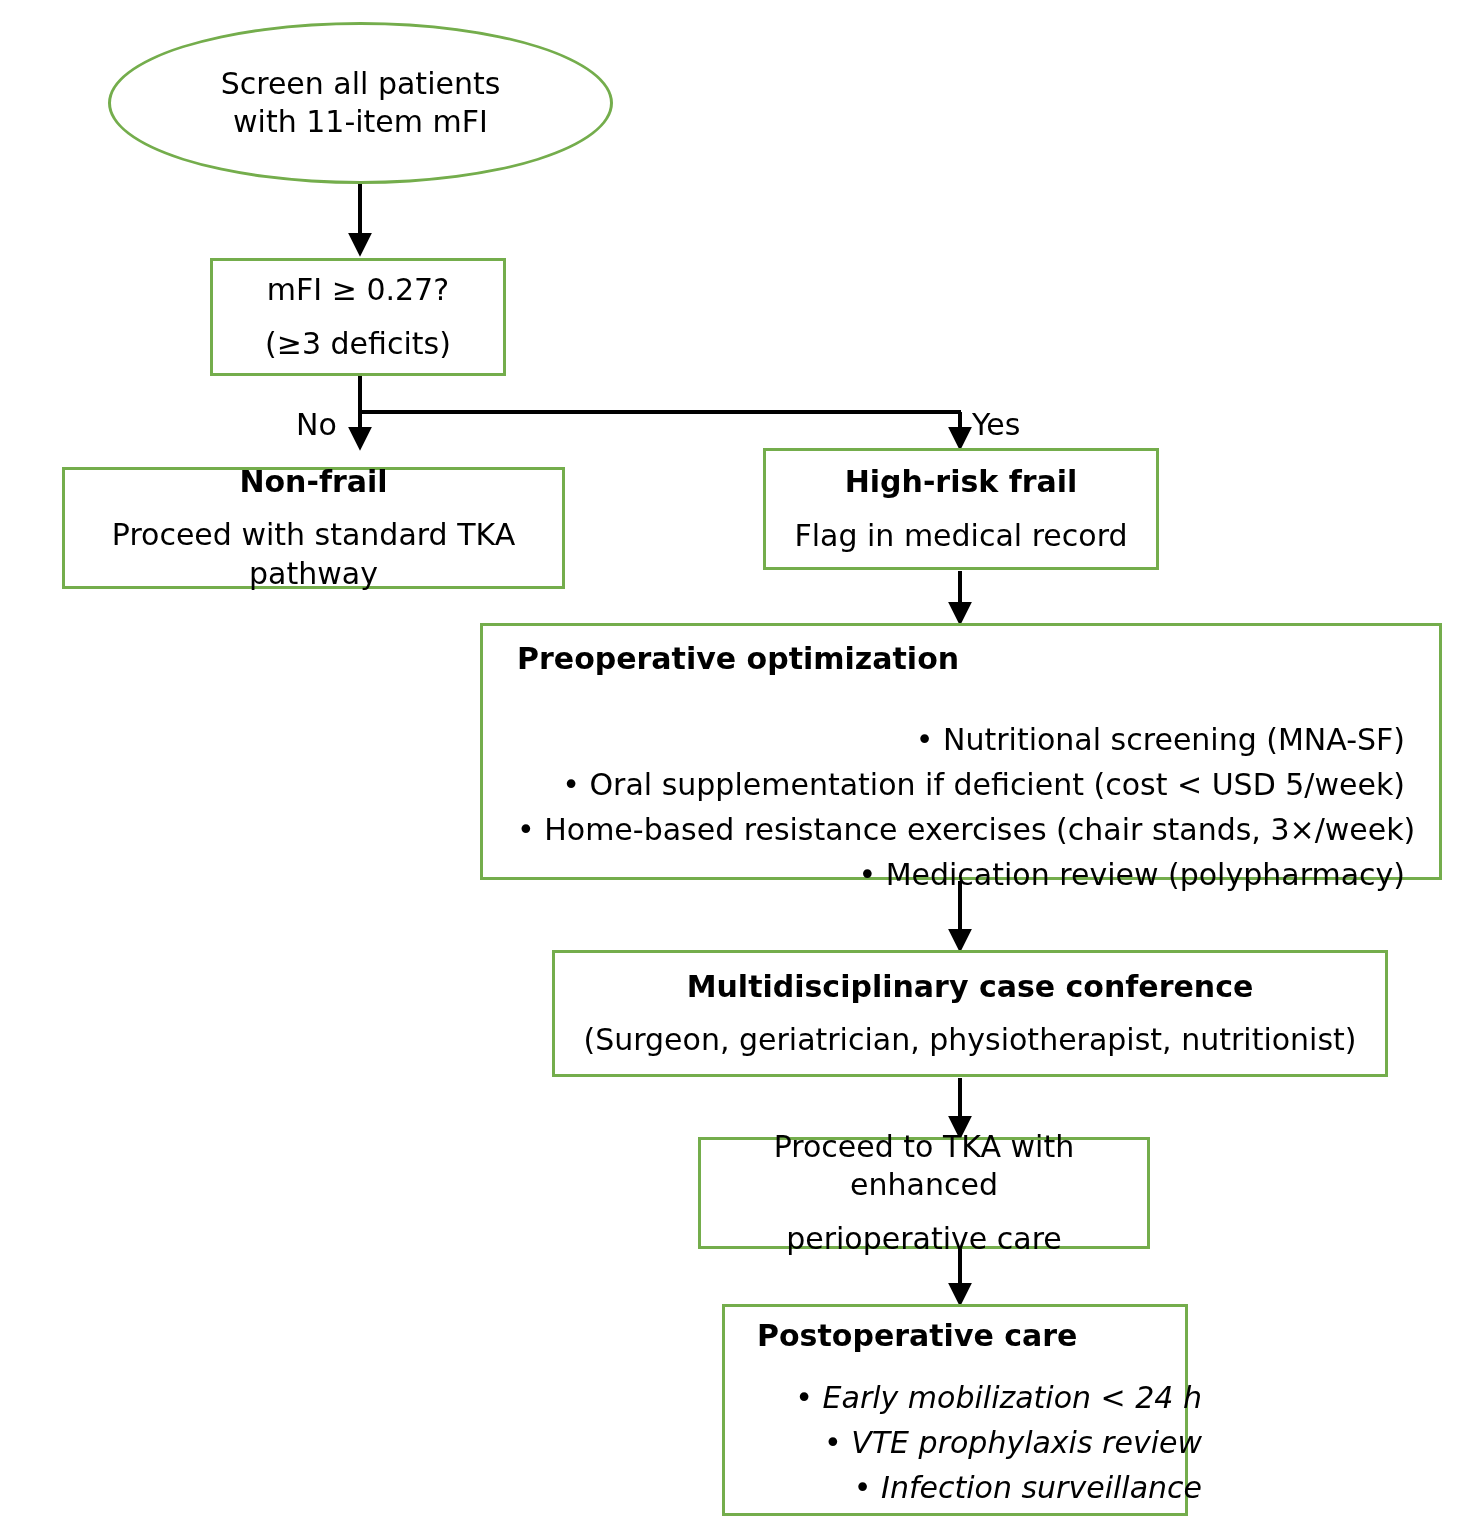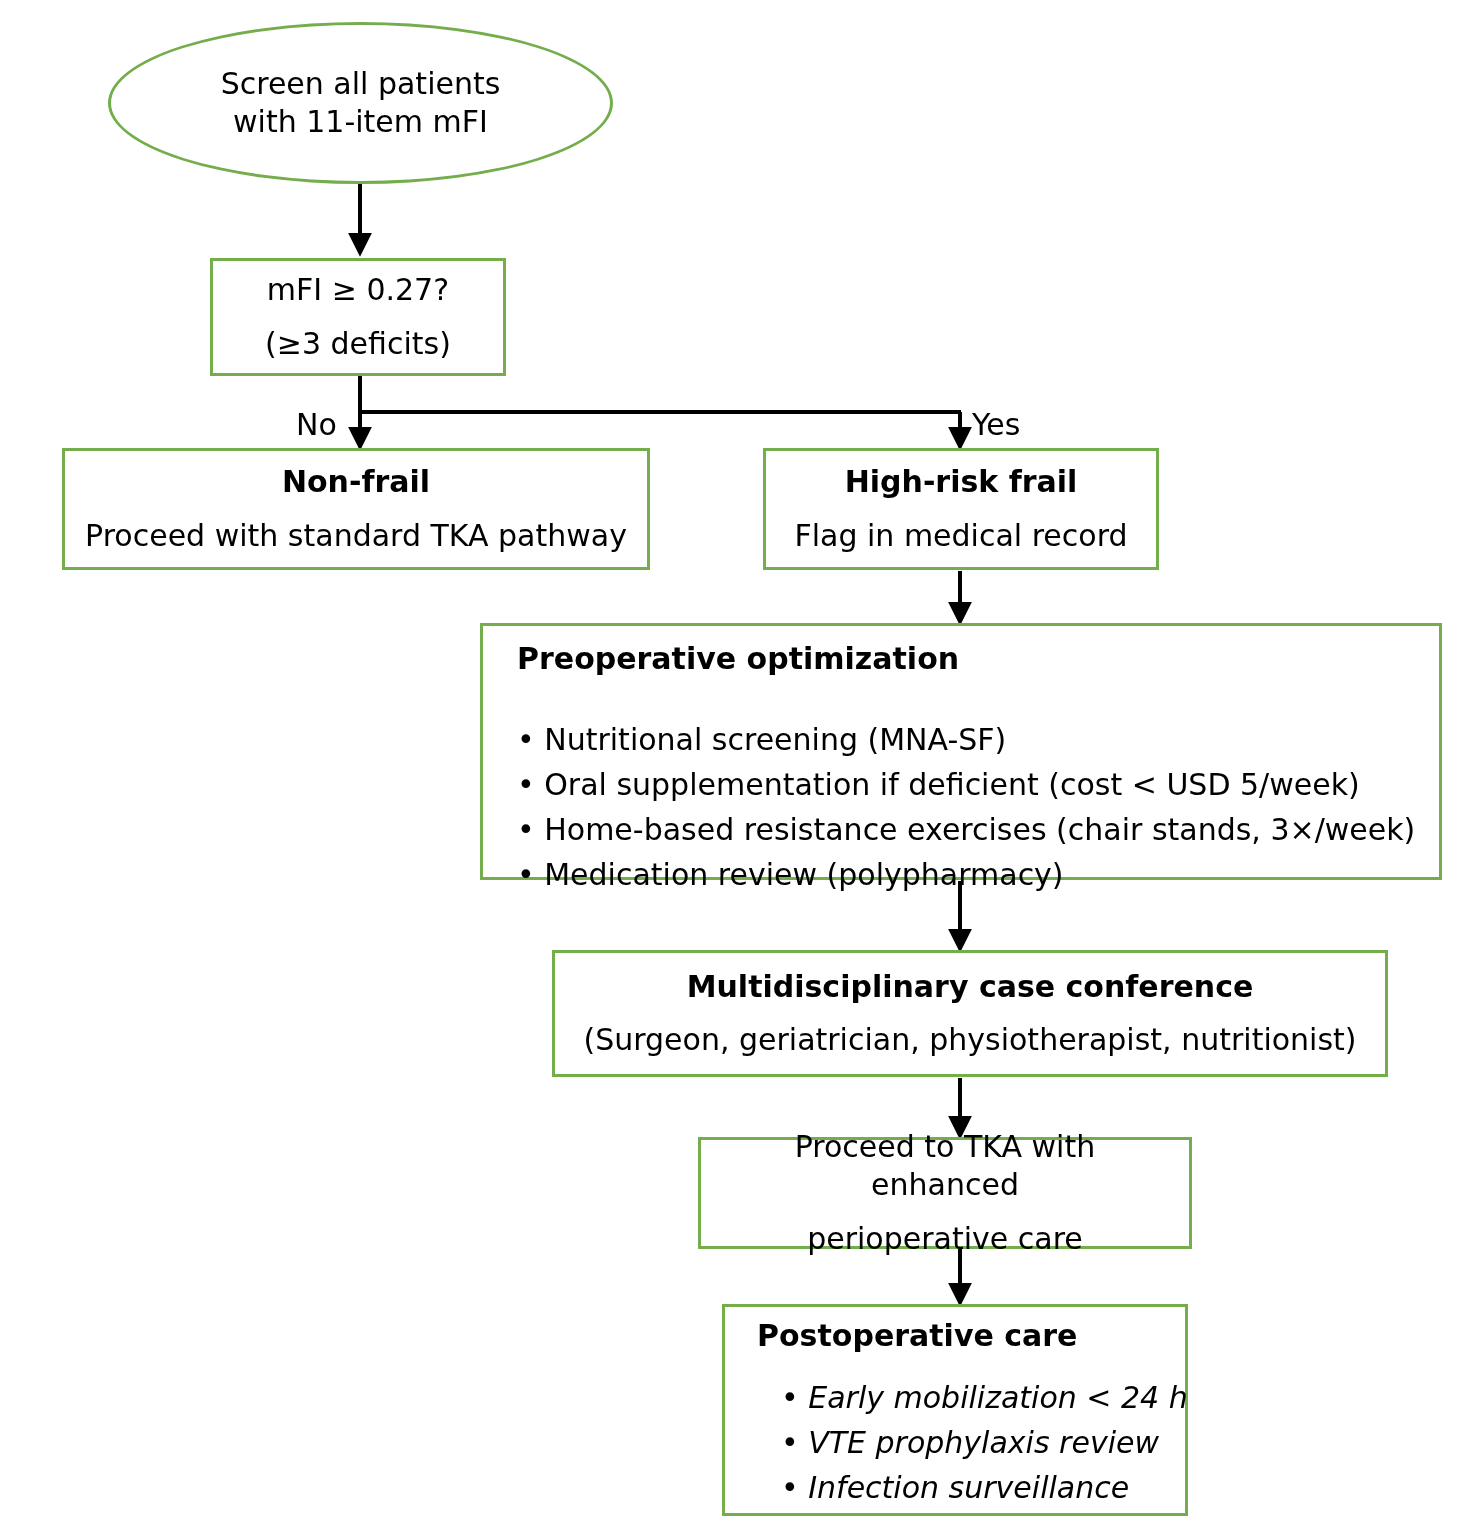--- a/index.html
+++ b/index.html
@@ -52,21 +52,21 @@
   }
   .plain {
     font-size: 30px;
     line-height: 1.28;
   }
   .bullet {
     font-size: 30px;
     line-height: 1.50;
     white-space: nowrap;
   }
-  .bullets { width: 100%; }
+  .bullets { width: 100%; text-align: right; }
 
   .pad-lr { padding: 0 18px; gap: 15px; }
   .pad-lr-wide { padding: 0 34px; }
 
   .edge-label {
     position: absolute;
     font-size: 30px;
     line-height: 1;
     color: #000000;
     white-space: nowrap;
@@ -117,21 +117,21 @@
   </div>
 
   <div class="node center pad-lr" style="left:210px; top:258px; width:296px; height:118px;">
     <span class="plain line1">mFI ≥ 0.27?</span>
     <span class="plain line2">(≥3 deficits)</span>
   </div>
 
   <div class="edge-label" style="left:296px; top:410px;">No</div>
   <div class="edge-label" style="left:972px; top:410px;">Yes</div>
 
-  <div class="node center pad-lr" style="left:62px; top:448px; width:588px; height:122px;">
+  <div class="node center pad-lr" style="left:62px; top:467px; width:503px; height:122px;">
     <span class="title line1">Non-frail</span>
     <span class="plain line2">Proceed with standard TKA pathway</span>
   </div>
 
   <div class="node center pad-lr" style="left:763px; top:448px; width:396px; height:122px;">
     <span class="title line1">High-risk frail</span>
     <span class="plain line2">Flag in medical record</span>
   </div>
 
   <div class="node left pad-lr-wide" style="left:480px; top:623px; width:962px; height:257px; padding-top:14px; justify-content:flex-start;gap:33px;">
@@ -142,21 +142,21 @@
       <div class="bullet">• Home-based resistance exercises (chair stands, 3×/week)</div>
       <div class="bullet">• Medication review (polypharmacy)</div>
     </div>
   </div>
 
   <div class="node center pad-lr" style="left:552px; top:950px; width:836px; height:127px;">
     <span class="title line1">Multidisciplinary case conference</span>
     <span class="plain line2">(Surgeon, geriatrician, physiotherapist, nutritionist)</span>
   </div>
 
-  <div class="node center pad-lr" style="left:698px; top:1137px; width:494px; height:112px;text-align:center;">
+  <div class="node center pad-lr" style="left:698px; top:1137px; width:452px; height:112px;text-align:center;">
     <span class="plain line1">Proceed to TKA with enhanced</span>
     <span class="plain line2">perioperative care</span>
   </div>
 
   <div class="node left" style="left:722px; top:1304px; width:466px; height:212px; padding:10px 7px 0 32px; justify-content:flex-start;">
     <span class="title">Postoperative care</span>
     <div class="bullets" style="margin-top:20px; padding-left:24px;font-style:italic;">
       <div class="bullet">• Early mobilization &lt; 24 h</div>
       <div class="bullet">• VTE prophylaxis review</div>
       <div class="bullet">• Infection surveillance</div>

